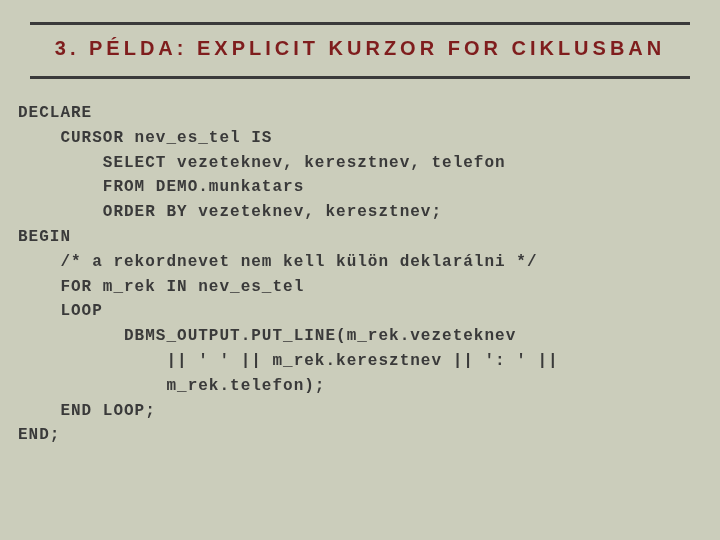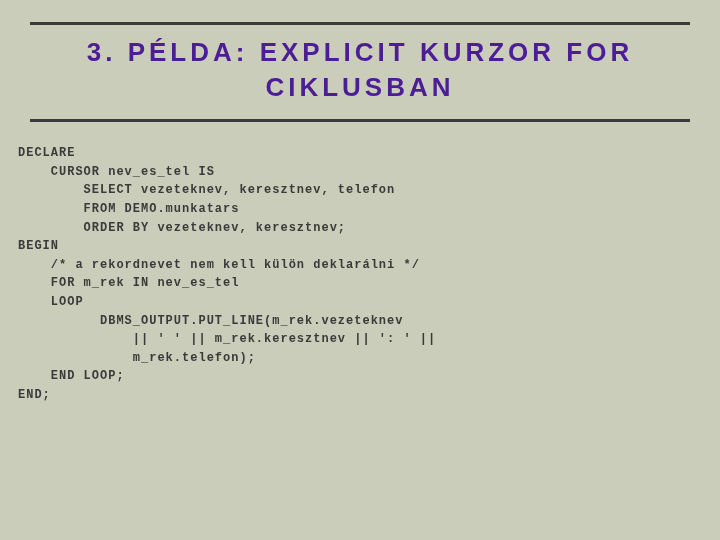--- a/index.html
+++ b/index.html
@@ -15,28 +15,28 @@
     margin:22px 30px 18px 30px;
     border-top:3px solid #3a3a3a;
     border-bottom:3px solid #3a3a3a;
     padding:10px 0 14px 0;
     text-align:center;
   }
   .title{
     font-family:Arial,Helvetica,sans-serif;
     font-weight:700;
     letter-spacing:4px;
-    font-size:26px;
+    font-size:20px;
     line-height:1.35;
-    color:#4c1d95;
+    color:#7f1d1d;
   }
   .code{
     font-family:'Courier New',Courier,monospace;
     font-weight:700;
-    font-size:12px;
+    font-size:16px;
     line-height:1.55;
     letter-spacing:1px;
     white-space:pre;
     padding:4px 18px 0 18px;
     color:#3a3a3a;
   }
 </style>
 </head>
 <body>
 

